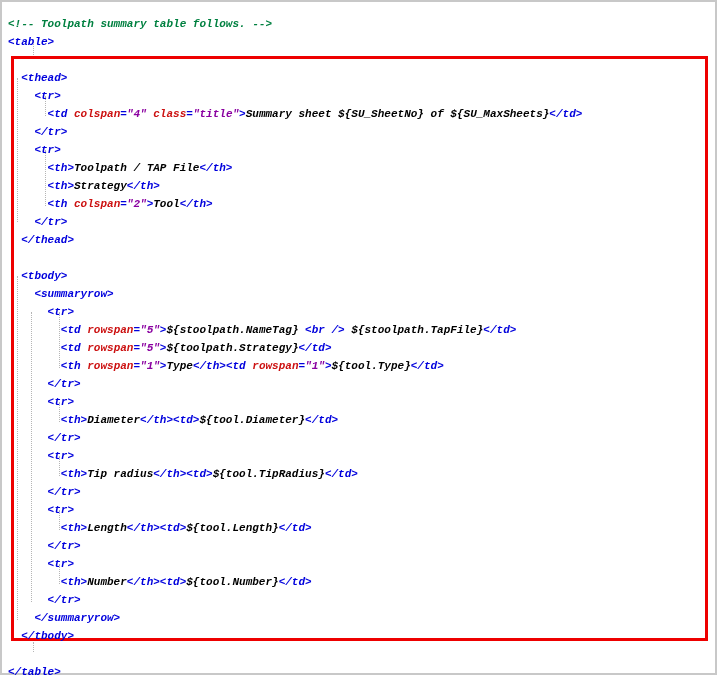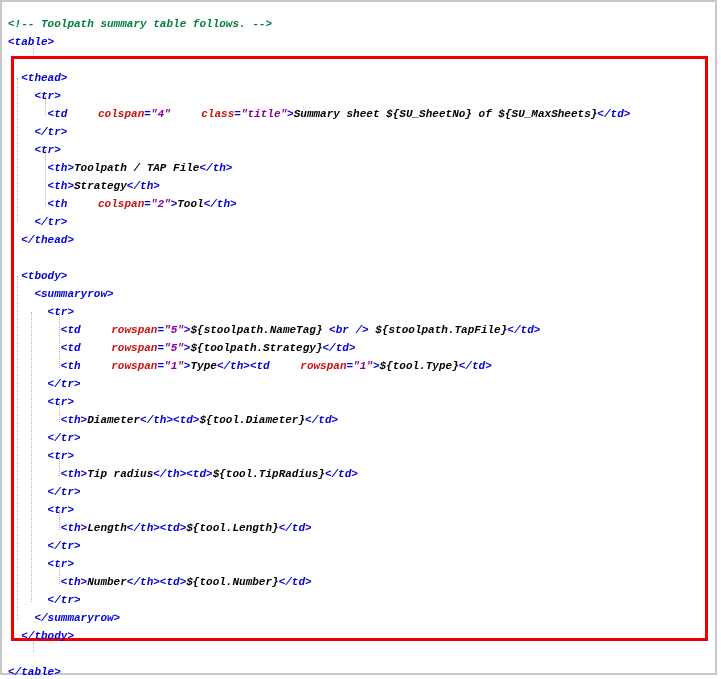--- a/index.html
+++ b/index.html
@@ -27,21 +27,21 @@
     font-weight: bold;
     line-height: 18px;
     white-space: pre;
     color: var(--text, #000000);
     z-index: 3;
     font-style: italic;
   }
   .line { height: 18px; }
   .tk-cm { color: var(--comment, #008040); }
   .tk-tg { color: var(--tag, #0000dd); }
-  .tk-at { color: var(--attr, #cc1111); margin-left: 24px; }
+  .tk-at { color: var(--attr, #cc1111); }
   .tk-vl { color: var(--value, #8a00a0); }
   .tk-tx { color: var(--text, #000000); }
   .highlight-box {
     position: absolute;
     left: 11px; top: 56px;
     width: 697px; height: 585px;
     border: 3px solid var(--highlight, #ee0000);
     box-sizing: border-box;
     z-index: 2;
     background: transparent;

